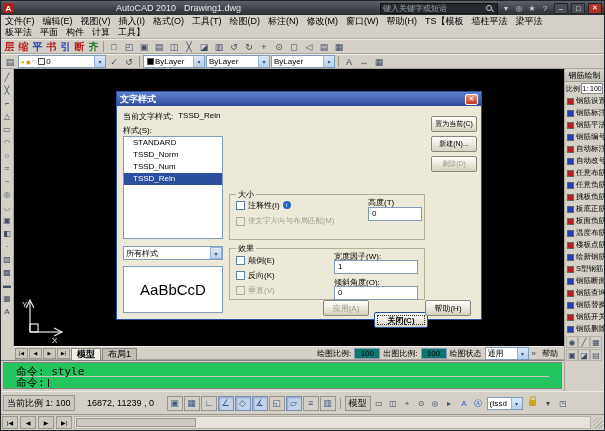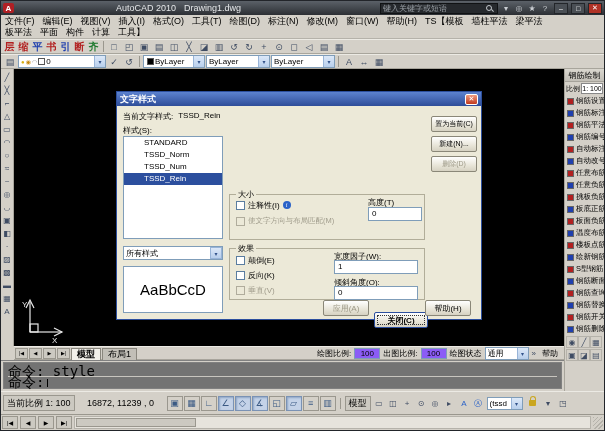--- a/index.html
+++ b/index.html
@@ -74,28 +74,28 @@
   
   .tabstrip{position:absolute;left:13px;right:40px;top:345px;height:14px;background:#d4d0c8;display:flex;
             align-items:center;gap:1px;padding:0 1px;border-top:1px solid #eceae4;border-bottom:1px solid #a8a59c}
   .navbtn{width:13px;height:11px;border:1px solid #9a978e;background:#ccc9c1;font-size:5px;display:flex;
           align-items:center;justify-content:center;flex:none}
   .tab{padding:0 5px;height:12px;display:flex;align-items:center;border:1px solid #8a877e;border-bottom:none;
        background:#c2bfb7;margin-top:1px;white-space:nowrap}
   .tab.active{background:#f2f0ea;font-weight:bold}
   .scalebar{margin-left:auto;display:flex;align-items:center;gap:3px;padding-right:2px}
   .sb-lbl{white-space:nowrap;font-size:8px}
-  .fld{width:26px;height:11px;background:#8b5cf6;border:1px solid #7f9db9;text-align:center;line-height:9px;font-size:8px}
+  .fld{width:26px;height:11px;background:#0f766e;border:1px solid #7f9db9;text-align:center;line-height:9px;font-size:8px}
   .chev{font-size:8px;color:#3f4c63}
   .helpbtn{padding:0 3px;white-space:nowrap;font-size:8px}
 
   
   .cmdwin{position:absolute;left:0;right:40px;top:359px;height:31px;background:#d4d0c8;border-top:1px solid #808080;padding:1px 2px}
-  .cmdbox{background:#737373;border:1px solid #808080;height:27px;display:flex;flex-direction:column;
-          font-family:"DejaVu Sans Mono","Liberation Mono",monospace;font-size:14px;padding:0 4px}
+  .cmdbox{background:#22c55e;border:1px solid #808080;height:27px;display:flex;flex-direction:column;
+          font-family:"DejaVu Sans Mono","Liberation Mono",monospace;font-size:11px;padding:0 12px}
   .cmdhist{flex:1;display:flex;flex-direction:column;justify-content:flex-end;border-bottom:1px solid #c8c5bf}
   .cmdline-h{height:9px;line-height:9px;white-space:nowrap}
   .cmdprompt{height:11px;display:flex;align-items:center}
   .cursor{display:inline-block;width:1px;height:8px;background:#000;margin-left:3px}
 
   
   .statusbar{position:absolute;left:0;right:0;top:390px;height:23px;background:#d4d0c8;border-top:1px solid #eceae4;
              display:flex;align-items:center;gap:2px;padding:0 2px}
   .scalebox{border:1px solid #9a978e;background:#ccc9c1;height:16px;display:flex;align-items:center;padding:0 3px;white-space:nowrap}
   .coords{width:88px;text-align:center;white-space:nowrap}
@@ -121,21 +121,21 @@
   
   .dialog{position:absolute;left:115px;top:90px;width:366px;height:229px;background:#ece9d8;
           border:1px solid #2c4f9e;box-shadow:2px 2px 5px rgba(0,0,0,.55);font-size:8px}
   .dlg-title{height:14px;background:linear-gradient(#5c82cf,#2e4d99);color:#fff;display:flex;align-items:center;
              padding:0 3px;font-weight:bold;font-size:9px}
   .dlg-close{margin-left:auto;width:13px;height:11px;background:linear-gradient(#ef9a7e,#c23a1e);border:1px solid #fff;
              border-radius:2px;color:#fff;font-size:7px;display:flex;align-items:center;justify-content:center;font-weight:bold}
   .dlg-body{position:relative;height:215px}
   .dlg-body>.row{position:absolute;display:flex;white-space:nowrap}
   .slist{position:absolute;background:#fff;border:1px solid #7f9db9;overflow:hidden}
-  .style-row{height:12px;line-height:12px;padding-left:20px;font-size:8px}
+  .style-row{height:12px;line-height:12px;padding-left:9px;font-size:8px}
   .style-row.sel{background:#2c4f9e;color:#fff}
   .preview{position:absolute;background:#fff;border:1px solid #7f9db9;display:flex;align-items:center;justify-content:center;
            font-family:Liberation Sans, sans-serif;font-size:15px}
   .grp{position:absolute;border:1px solid #b1ad99}
   .grp>.legend{position:absolute;top:-6px;left:6px;background:#ece9d8;padding:0 2px;font-size:8px}
   .glbl{position:absolute;white-space:nowrap;font-size:8px}
   .chkrow{position:absolute;display:flex;align-items:center;gap:3px;height:10px;white-space:nowrap}
   .chk{width:9px;height:9px;background:#fff;border:1px solid #5a7da0;flex:none}
   .chk.dis{background:#ece9d8;border-color:#b0ac9c}
   .dis{color:#a09c8c}

